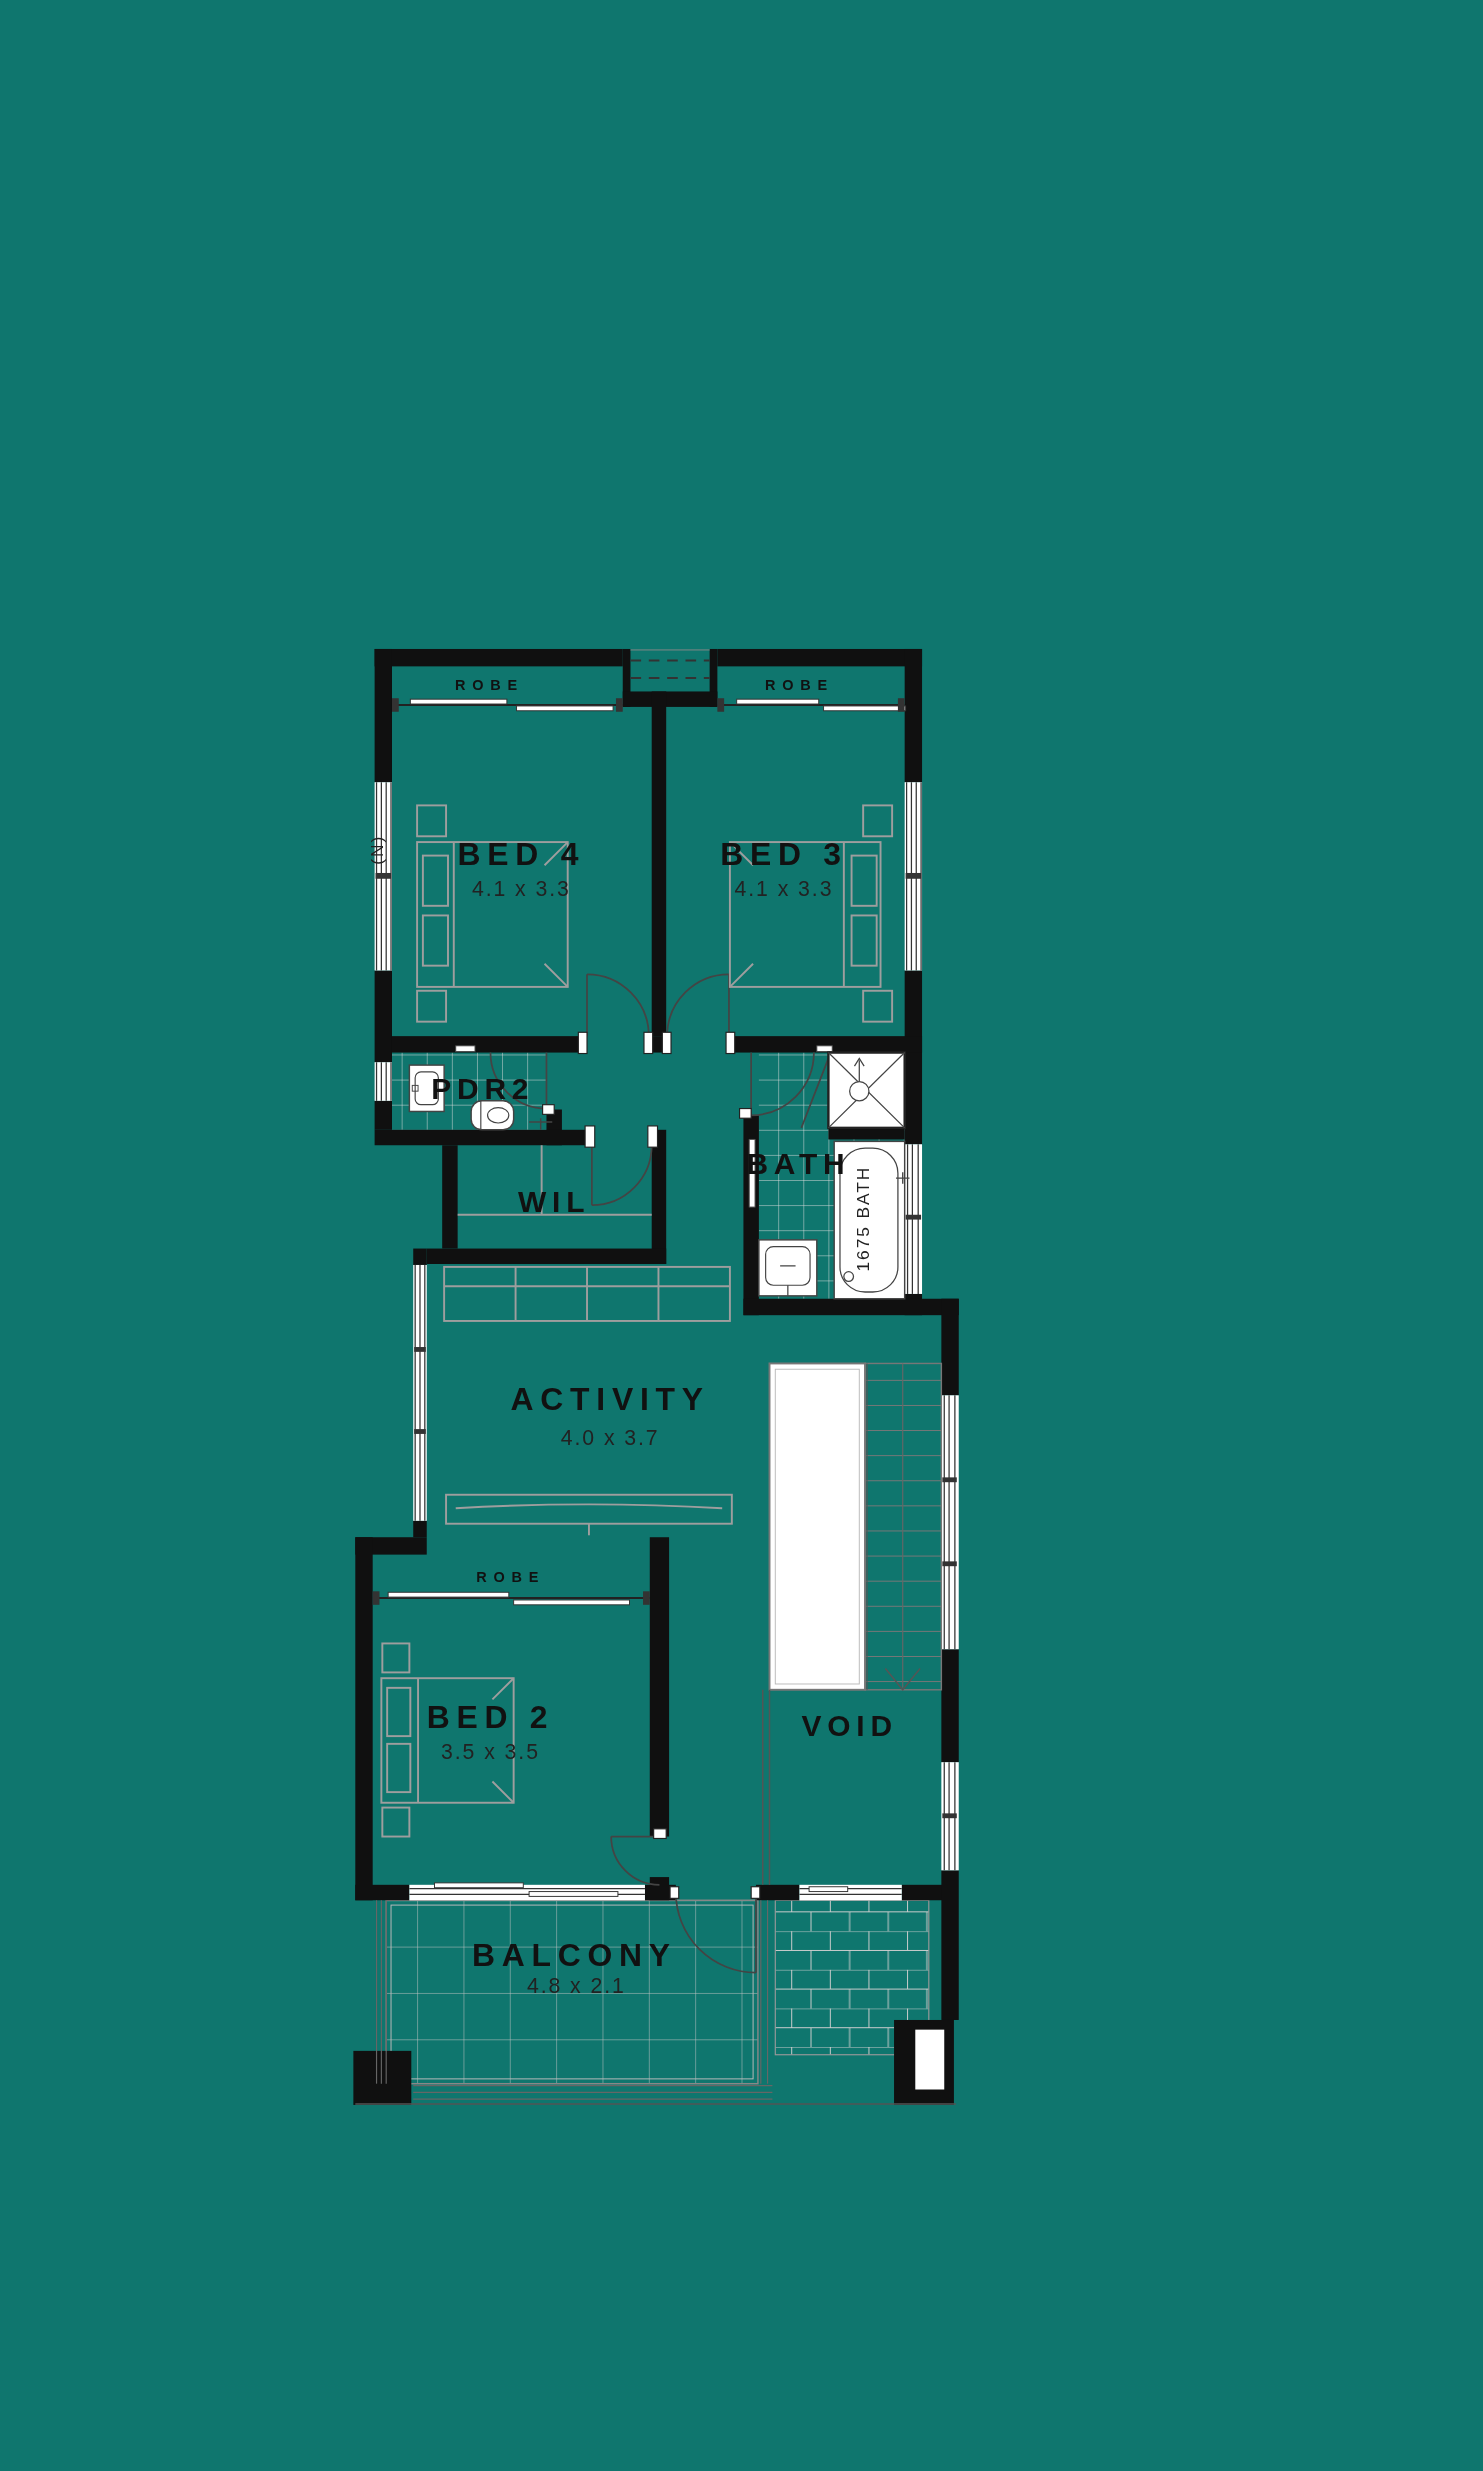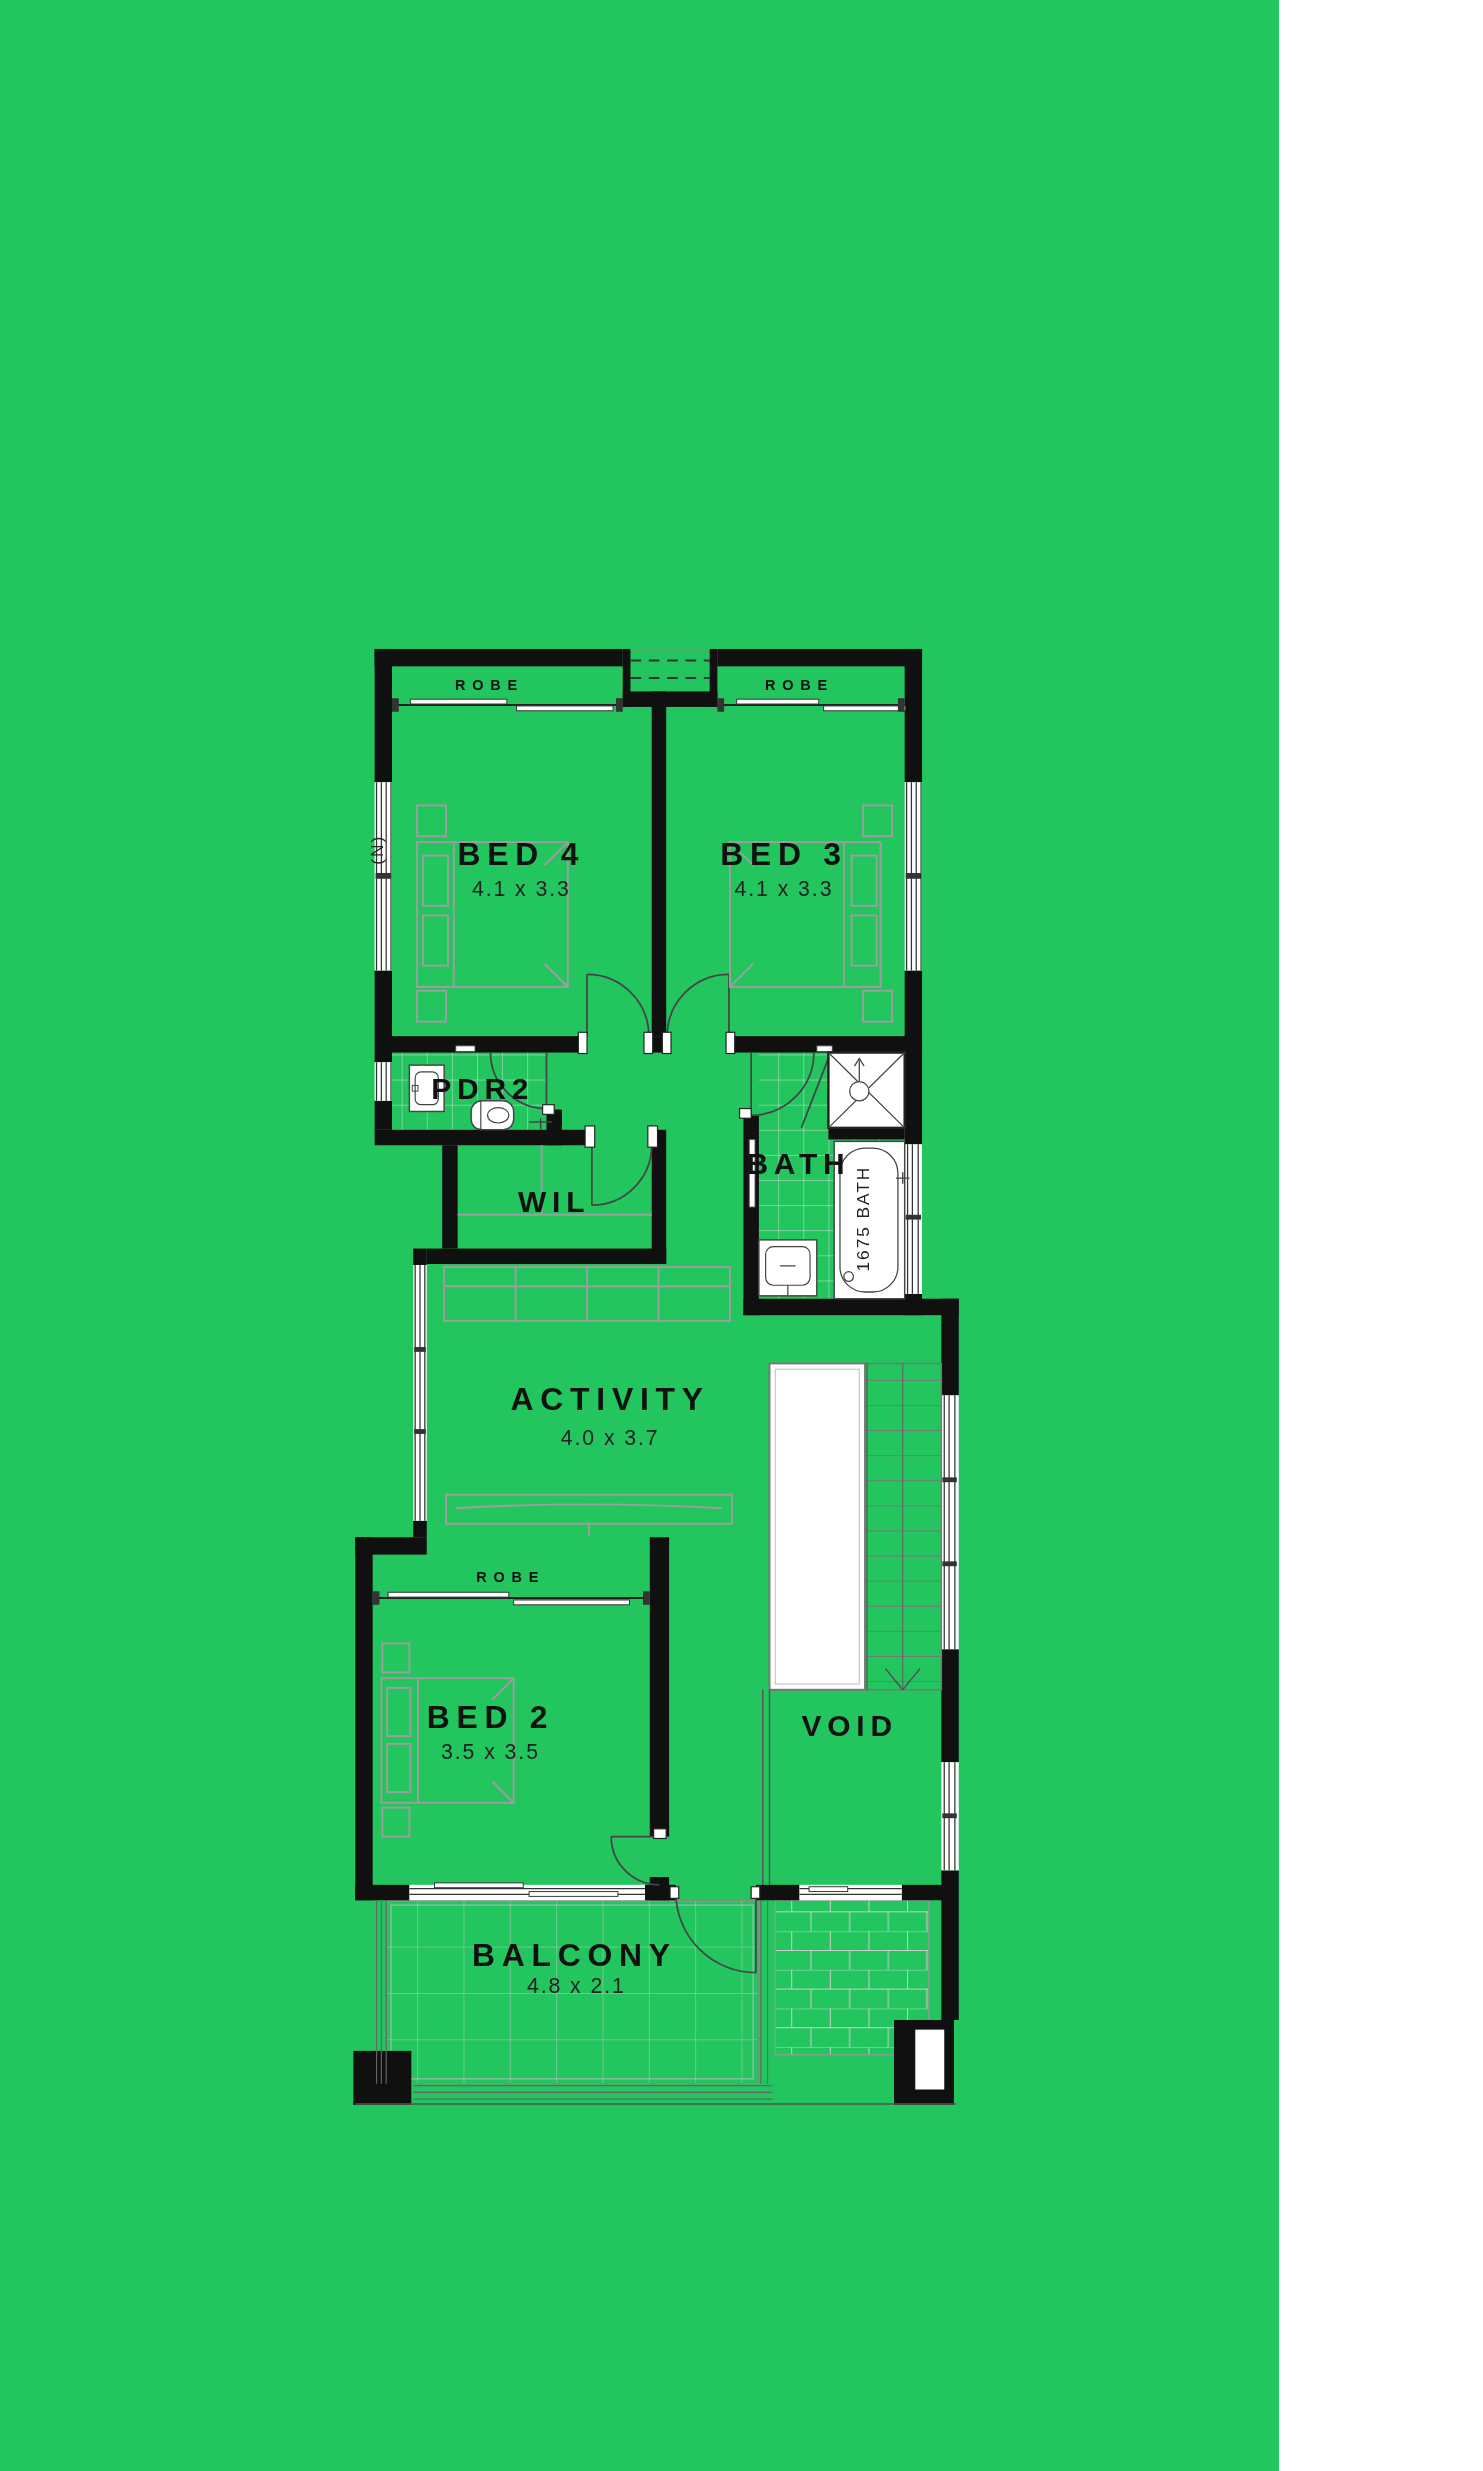--- a/index.html
+++ b/index.html
@@ -1,16 +1,16 @@
 <!DOCTYPE html>
 <html><head>
 <meta charset="utf-8">
 <style>
   html,body{margin:0;padding:0;background:#ffffff;}
-  .page{position:relative;width:1279px;height:2472px;background:#22c55e;overflow:hidden;}
+  .page{position:relative;width:1483px;height:2472px;background:#0f766e;overflow:hidden;}
   svg{position:absolute;left:0;top:0;}
   text{font-family:"Liberation Sans","DejaVu Sans",sans-serif;fill:#111;}
   .room-label{font-size:31px;font-weight:bold;letter-spacing:6px;}
   .big-label{font-size:33px;font-weight:bold;letter-spacing:7px;}
   .dim-label{font-size:22px;font-weight:normal;letter-spacing:2px;fill:#222;}
   .robe-label{font-size:15px;font-weight:bold;letter-spacing:7px;}
   .small-label{font-size:18px;font-weight:normal;letter-spacing:2px;fill:#222;}
   .wall{fill:#101010;stroke:none;}
   .furn{stroke:#9e9e9e;fill:none;stroke-width:2;}
   .door{stroke:#444;fill:none;stroke-width:1.8;}

